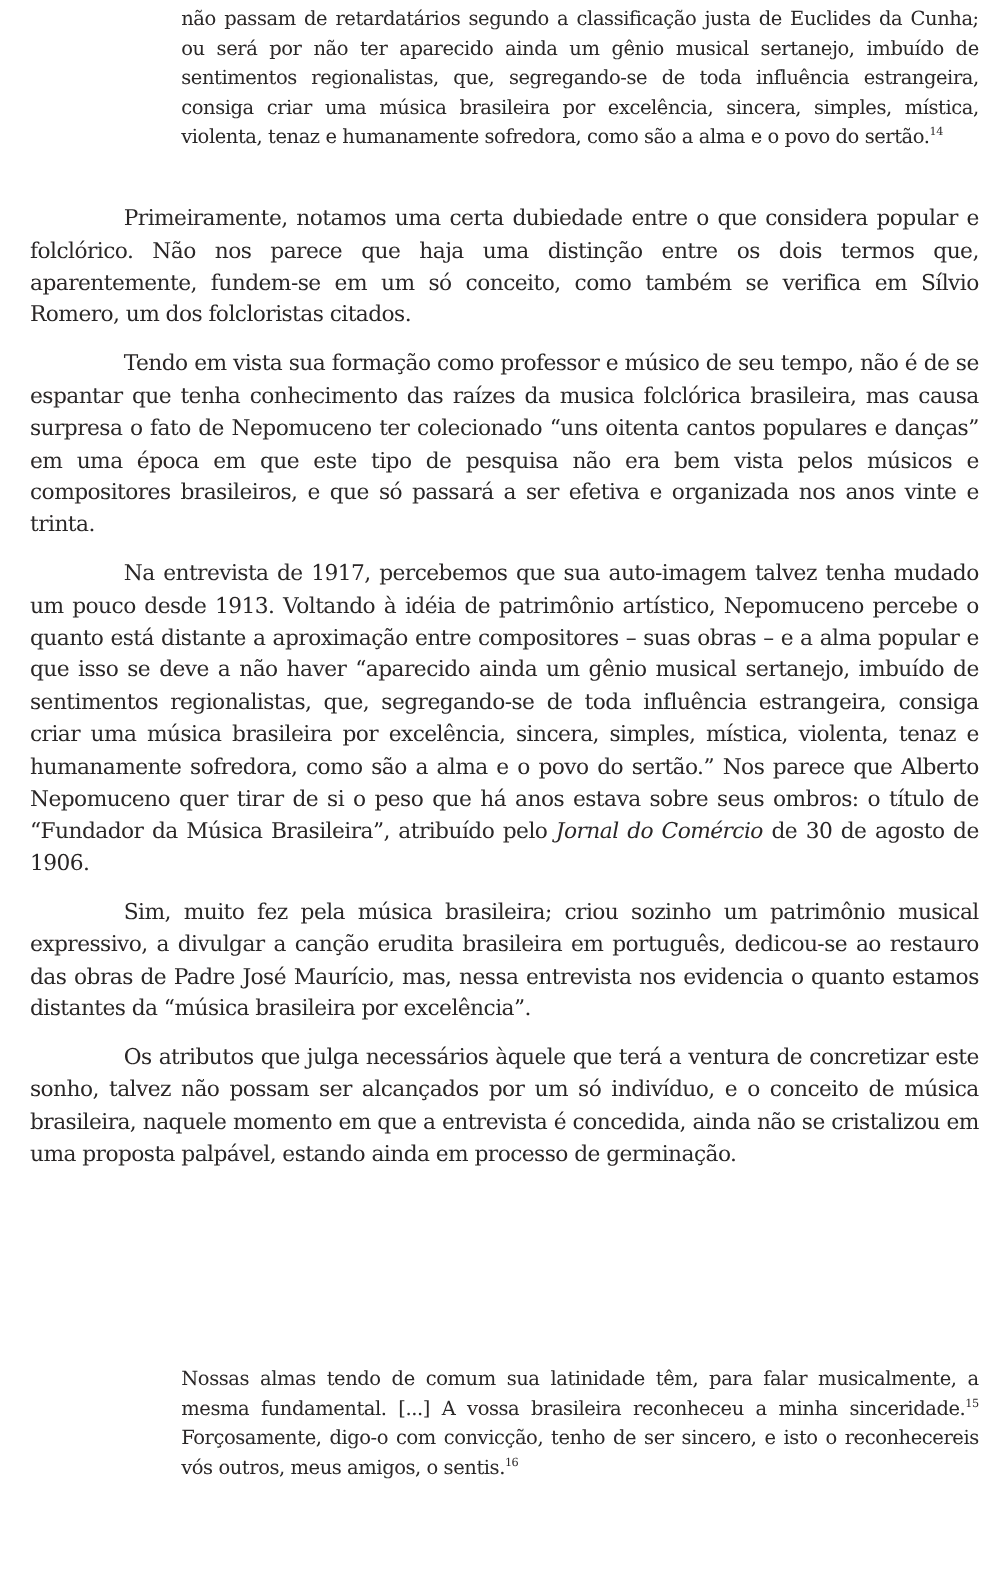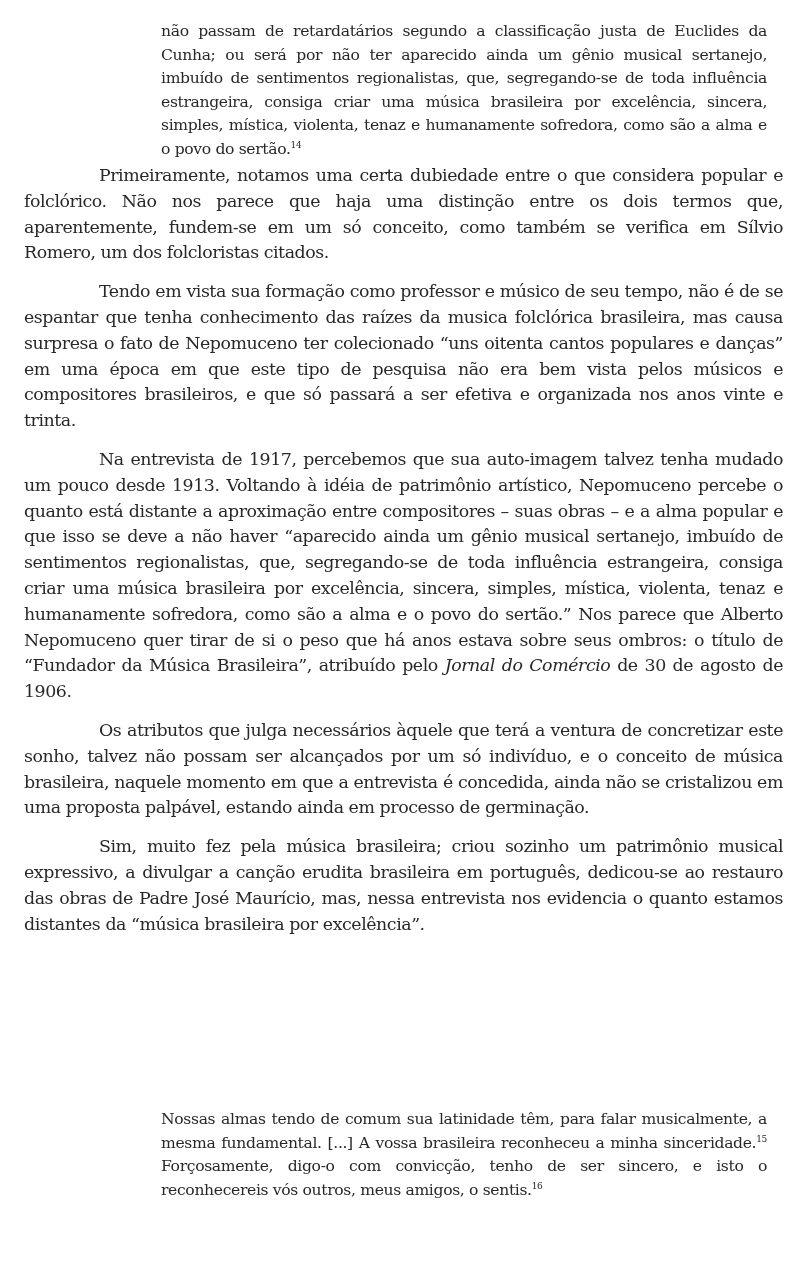--- a/index.html
+++ b/index.html
@@ -7,21 +7,21 @@
       width: 798px; height: 1267px; position: relative; overflow: hidden;
       font-family: "DejaVu Serif", "Liberation Serif", serif;
       color: #2a2727;
     }
     .page { position: absolute; left: 0; top: 0; width: 798px; height: 1267px; }
     .blockquote-top {
       position: absolute; left: 145px; top: 4px; width: 638px;
       font-size: 15.6px; line-height: 23.6px; text-align: justify;
       letter-spacing: -0.35px;
     }
-    .blockquote-top p, .blockquote-bottom p { margin: 16px; }
+    .blockquote-top p, .blockquote-bottom p { margin: 0; }
     .body-text {
       position: absolute; left: 24px; top: 163px; width: 759px;
       font-size: 17.4px; line-height: 25.8px; text-align: justify;
       letter-spacing: -0.45px;
     }
     .body-text p { margin: 0 0 13px 0; text-indent: 75px; }
     sup { font-size: 9px; vertical-align: super; line-height: 0; }
     .blockquote-bottom {
       position: absolute; left: 145px; top: 1092px; width: 638px;
       font-size: 15.6px; line-height: 23.6px; text-align: justify;
@@ -49,22 +49,22 @@
 <div class="page">
 
   <div class="blockquote-top">
     <p><span>não passam de retardatários segundo a classificação justa de Euclides da Cunha; ou será por não ter aparecido ainda um gênio musical sertanejo, imbuído de sentimentos regionalistas, que, segregando-se de toda influência estrangeira, consiga criar uma música brasileira por excelência, sincera, simples, mística, violenta, tenaz e humanamente sofredora, como são a alma e o povo do sertão.</span><sup>14</sup></p>
   </div>
 
   <div class="body-text">
     <p><span>Primeiramente, notamos uma certa dubiedade entre o que considera popular e folclórico. Não nos parece que haja uma distinção entre os dois termos que, aparentemente, fundem-se em um só conceito, como também se verifica em Sílvio Romero, um dos folcloristas citados.</span></p>
     <p><span>Tendo em vista sua formação como professor e músico de seu tempo, não é de se espantar que tenha conhecimento das raízes da musica folclórica brasileira, mas causa surpresa o fato de Nepomuceno ter colecionado “uns oitenta cantos populares e danças” em uma época em que este tipo de pesquisa não era bem vista pelos músicos e compositores brasileiros, e que só passará a ser efetiva e organizada nos anos vinte e trinta.</span></p>
     <p><span>Na entrevista de 1917, percebemos que sua auto-imagem talvez tenha mudado um pouco desde 1913. Voltando à idéia de patrimônio artístico, Nepomuceno percebe o quanto está distante a aproximação entre compositores – suas obras – e a alma popular e que isso se deve a não haver “aparecido ainda um gênio musical sertanejo, imbuído de sentimentos regionalistas, que, segregando-se de toda influência estrangeira, consiga criar uma música brasileira por excelência, sincera, simples, mística, violenta, tenaz e humanamente sofredora, como são a alma e o povo do sertão.” Nos parece que Alberto Nepomuceno quer tirar de si o peso que há anos estava sobre seus ombros: o título de “Fundador da Música Brasileira”, atribuído pelo </span><em>Jornal do Comércio</em><span> de 30 de agosto de 1906.</span></p>
+    <p><span>Sim, muito fez pela música brasileira; criou sozinho um patrimônio musical expressivo, a divulgar a canção erudita brasileira em português, dedicou-se ao restauro das obras de Padre José Maurício, mas, nessa entrevista nos evidencia o quanto estamos distantes da “música brasileira por excelência”.</span></p>
     <p><span>Os atributos que julga necessários àquele que terá a ventura de concretizar este sonho, talvez não possam ser alcançados por um só indivíduo, e o conceito de música brasileira, naquele momento em que a entrevista é concedida, ainda não se cristalizou em uma proposta palpável, estando ainda em processo de germinação.</span></p>
-    <p><span>Sim, muito fez pela música brasileira; criou sozinho um patrimônio musical expressivo, a divulgar a canção erudita brasileira em português, dedicou-se ao restauro das obras de Padre José Maurício, mas, nessa entrevista nos evidencia o quanto estamos distantes da “música brasileira por excelência”.</span></p>
   </div>
 
   <div class="blockquote-bottom">
     <p><span>Nossas almas tendo de comum sua latinidade têm, para falar musicalmente, a mesma fundamental. [...] A vossa brasileira reconheceu a minha sinceridade.</span><sup>15</sup><span> Forçosamente, digo-o com convicção, tenho de ser sincero, e isto o reconhecereis vós outros, meus amigos, o sentis.</span><sup>16</sup></p>
   </div>
 
 
 </div>
 
 </body></html>

